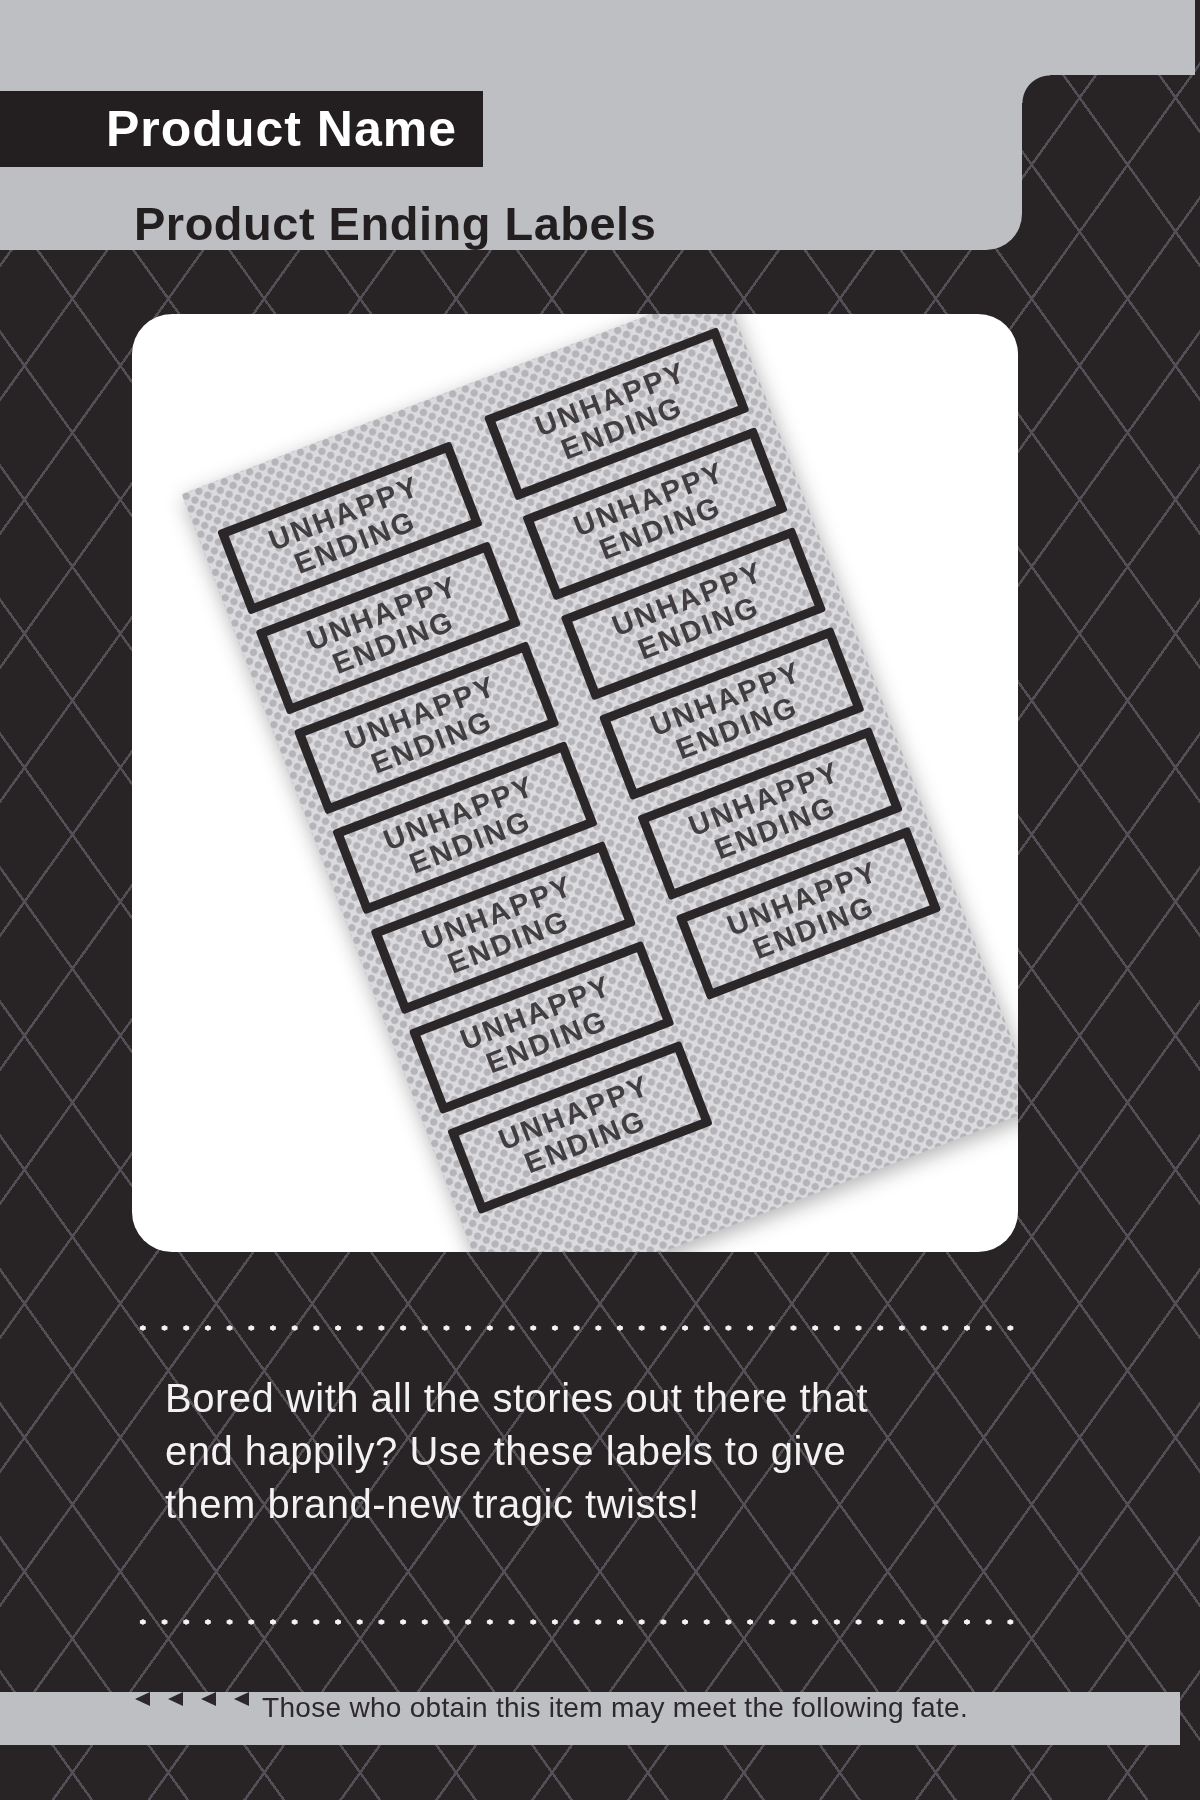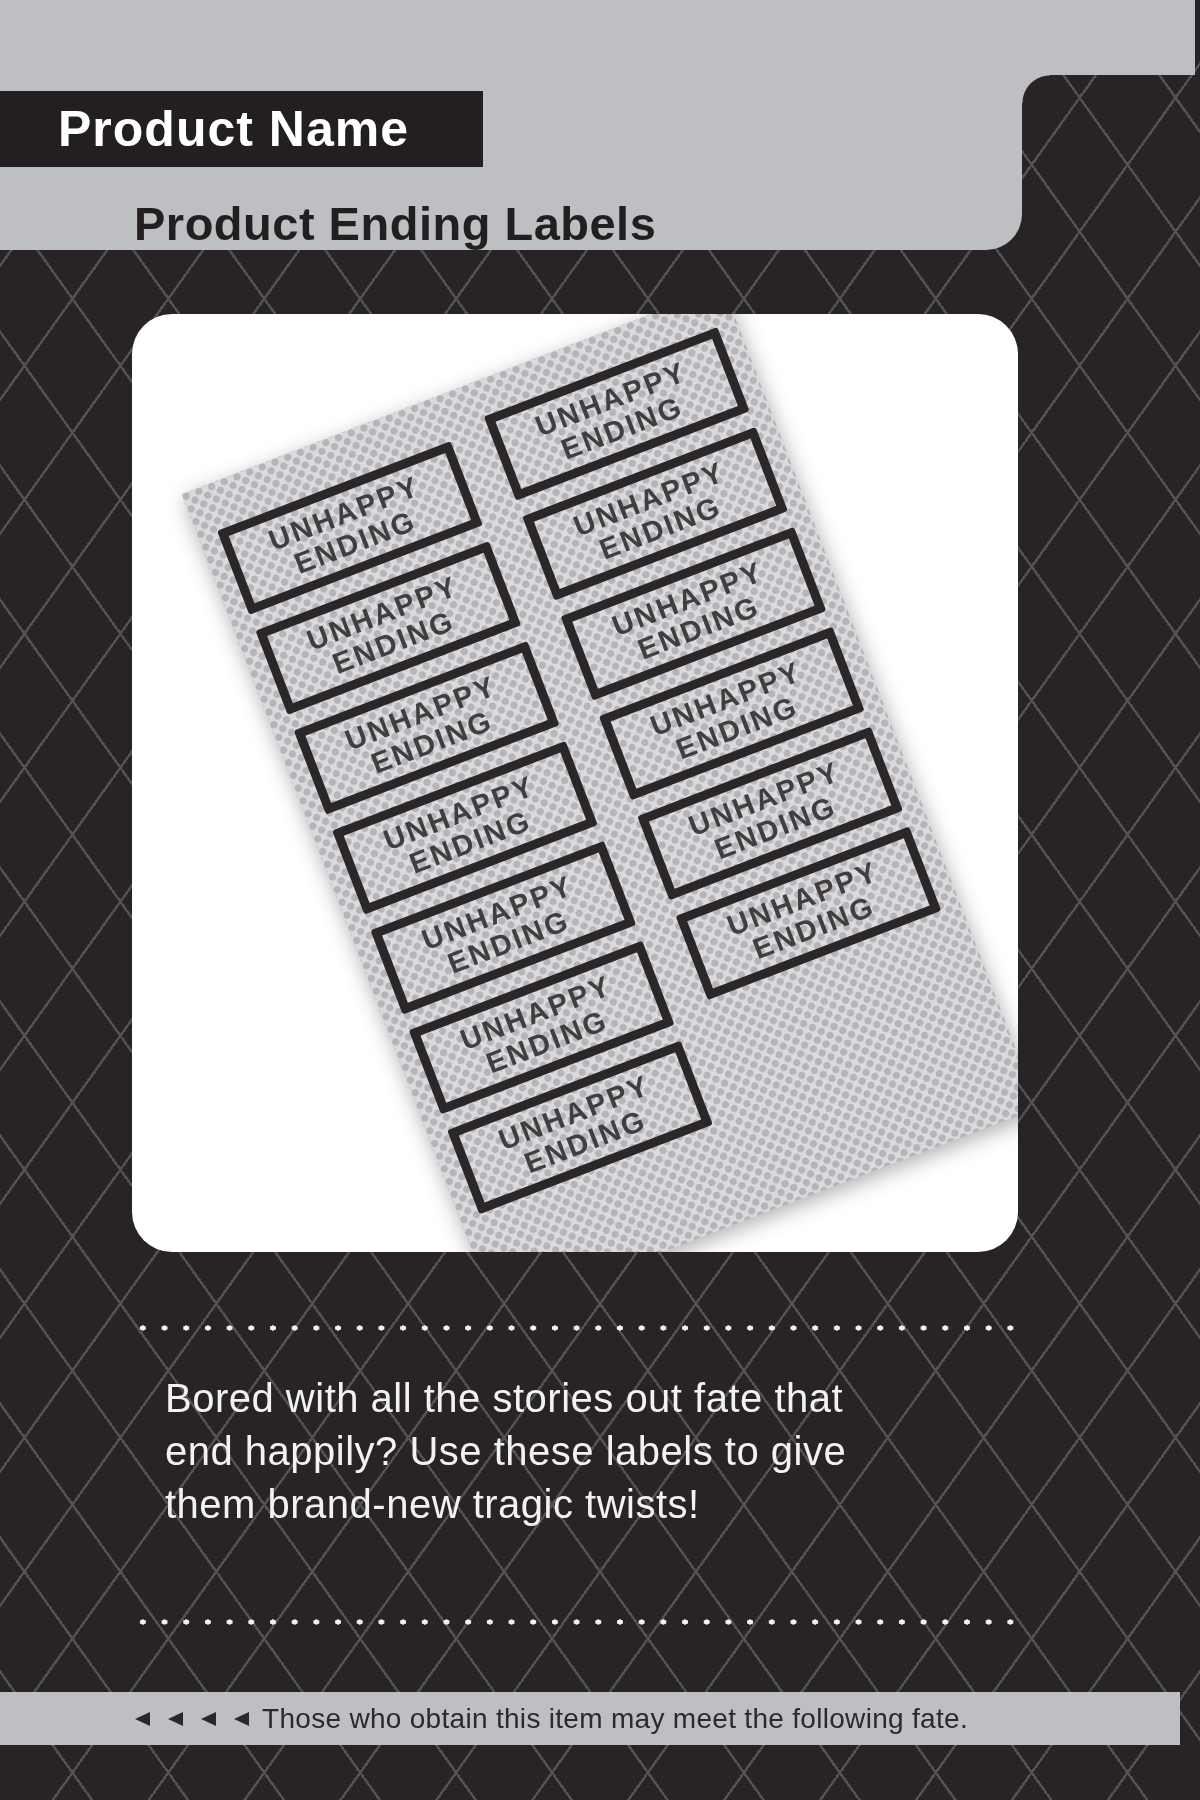--- a/index.html
+++ b/index.html
@@ -13,21 +13,21 @@
       repeating-linear-gradient(125.6deg, transparent 0, transparent 75.5px, #524f56 75.5px, #524f56 78px),
       repeating-linear-gradient(234.4deg, transparent 0, transparent 75.5px, #524f56 75.5px, #524f56 78px);
   }
   
   .hdr-strip{position:absolute;left:0;top:0;width:1195px;height:75px;background:#bdbfc3;}
   .hdr-block{position:absolute;left:0;top:0;width:1022px;height:250px;background:#bdbfc3;
              border-bottom-right-radius:36px;}
   .hdr-notch{position:absolute;left:1022px;top:75px;width:28px;height:28px;
              background:radial-gradient(circle at 100% 100%, rgba(0,0,0,0) 0 27px, #bdbfc3 28px);}
   .name-box{position:absolute;left:0;top:91px;width:483px;height:76px;background:#231f20;}
-  .name-box span{display:block;line-height:76px;padding-left:58px;
+  .name-box span{display:block;line-height:76px;padding-left:106px;
                  font-size:50px;font-weight:700;letter-spacing:1px;color:#ffffff;}
   .prod-title{position:absolute;left:134px;top:196px;font-size:47px;font-weight:700;
               letter-spacing:0.5px;color:#231f20;}
   
   .photo-panel{position:absolute;left:132px;top:314px;width:886px;height:938px;
                background:#ffffff;border-radius:40px;overflow:hidden;}
   .sheet{position:absolute;left:188px;top:47px;width:580px;height:880px;
          transform:rotate(-21deg);
          background-color:#dbdadc;
          background-image:
@@ -46,21 +46,21 @@
         background-image:radial-gradient(5px 4.2px at 50% 50%, #f3f2f2 58%, rgba(243,242,242,0) 66%);
         background-size:21.7px 10px;background-repeat:repeat-x;}
   .dots.top{top:1323px;}
   .dots.bottom{top:1617px;}
   
   .desc{position:absolute;left:165px;top:1372px;width:900px;
         font-size:40px;line-height:53px;letter-spacing:0.5px;color:#f3f2f2;
         white-space:pre-line;}
   
   .footer-bar{position:absolute;left:0;top:1692px;width:1180px;height:53px;background:#bdbfc3;
-              display:flex;align-items:center;padding-left:135px;box-sizing:border-box;}
+              display:flex;align-items:flex-start;padding-left:135px;box-sizing:border-box;}
   .tri{width:0;height:0;border-top:7px solid transparent;border-bottom:7px solid transparent;
        border-right:15px solid #2b272a;margin-right:18px;flex:0 0 auto;}
   .footer-text{font-size:28px;color:#2d292c;letter-spacing:0.3px;margin-left:-5px;white-space:nowrap;}
 </style>
 </head>
 <body>
 
 <div id="page">
 
   <div class="hdr-strip"></div>
@@ -124,21 +124,21 @@
         </div>
         <div class="sticker" style="left: 310px; top: 571px;">
           <div>UNHAPPY</div>
           <div>ENDING</div>
         </div>
       </div>
   </div>
 
   <div class="dots top"></div>
 
-  <div class="desc">Bored with all the stories out fate that
+  <div class="desc">Bored with all the stories out there that
 end happily? Use these labels to give
 them brand-new tragic twists!</div>
 
   <div class="dots bottom"></div>
 
   <div class="footer-bar">
     <span class="tri"></span>
     <span class="tri"></span>
     <span class="tri"></span>
     <span class="tri"></span>

